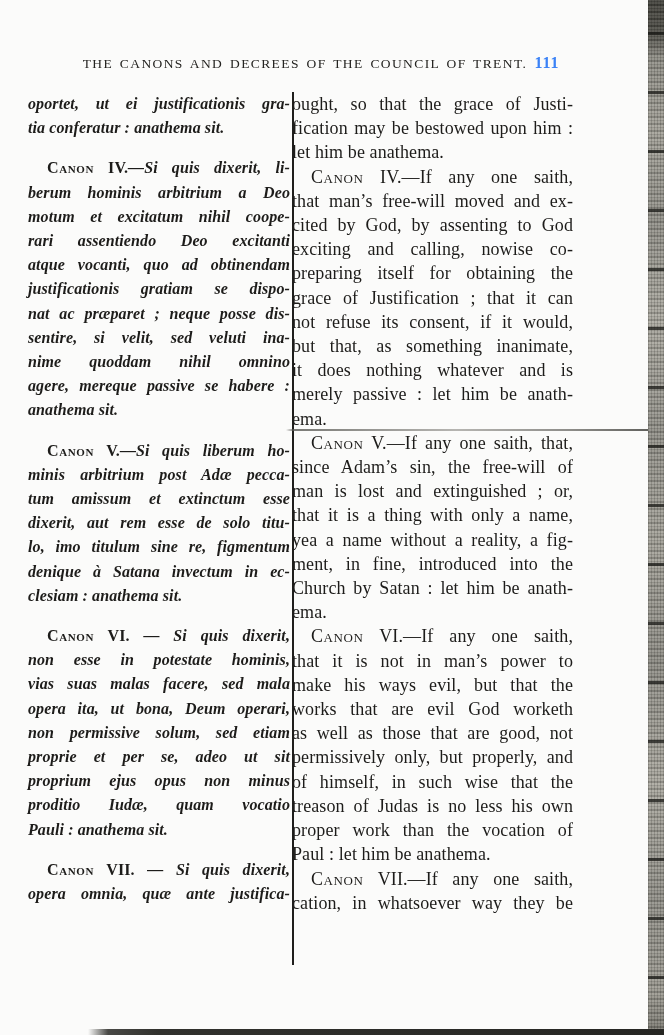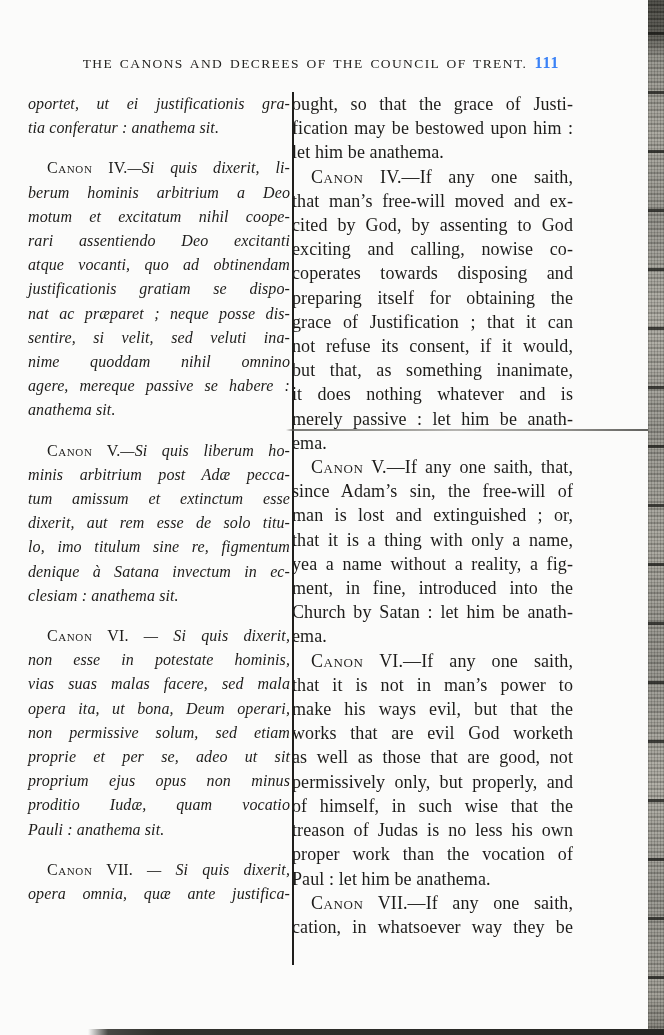--- a/index.html
+++ b/index.html
@@ -13,21 +13,21 @@
   .header-title{
     display:block;text-align:center;font-size:13.5px;font-weight:normal;
     letter-spacing:1.4px;word-spacing:2px;color:#242320;
   }
   .page-number{
     position:absolute;top:54px;left:525px;width:44px;text-align:center;
     font-size:16px;font-weight:bold;color:#3b82f6;letter-spacing:1px;
   }
   
   .col{position:absolute;top:92px;}
-  .col-left{left:28px;width:262px;font-style:italic;font-size:16px;line-height:24.2px;}
+  .col-left{left:28px;width:262px;font-style:italic;font-size:16px;line-height:24.2px;font-weight:bold;}
   .col-right{left:292px;width:281px;font-size:18px;line-height:24.2px;}
   .col-left .para:not(:first-child){margin-top:16px;}
   .col-right .para{margin-top:0;}
   .line{text-align:justify;text-align-last:justify;letter-spacing:0.1px;}
   .line.short{text-align-last:left;}
   .line.first{text-indent:19px;}
   .canon{font-variant:small-caps;font-style:normal;letter-spacing:0.6px;}
   .cnum{font-style:normal;}
   
   .divider{position:absolute;top:92px;left:292px;width:2px;height:873px;background:#1f1e1c;}
@@ -116,21 +116,20 @@
       <div class="para">
         <div class="line">ought, so that the grace of Justi-</div>
         <div class="line">fication may be bestowed upon him :</div>
         <div class="line short">let him be anathema.</div>
       </div>
       <div class="para">
         <div class="line first"><span class="canon">Canon</span><span class="cnum"> IV.</span>—If any one saith,</div>
         <div class="line">that man’s free-will moved and ex-</div>
         <div class="line">cited by God, by assenting to God</div>
         <div class="line">exciting and calling, nowise co-</div>
-        <div class="line">coperates towards disposing and</div>
         <div class="line">preparing itself for obtaining the</div>
         <div class="line">grace of Justification ; that it can</div>
         <div class="line">not refuse its consent, if it would,</div>
         <div class="line">but that, as something inanimate,</div>
         <div class="line">it does nothing whatever and is</div>
         <div class="line">merely passive : let him be anath-</div>
         <div class="line short">ema.</div>
       </div>
       <div class="para">
         <div class="line first"><span class="canon">Canon</span><span class="cnum"> V.</span>—If any one saith, that,</div>

